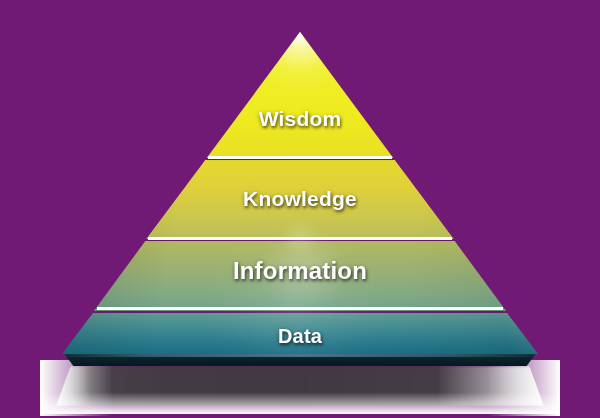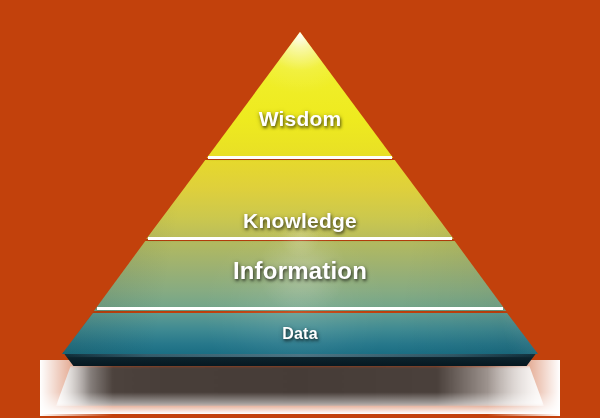--- a/index.html
+++ b/index.html
@@ -11,21 +11,21 @@
     width: 600px;
     height: 418px;
     overflow: hidden;
     font-family: "Liberation Sans", sans-serif;
   }
 
   #stage {
     position: relative;
     width: 600px;
     height: 418px;
-    background: #c2410c;
+    background: #701a75;
   }
 
   
   .ground-shadow {
     position: absolute;
     left: 56px;
     top: 366px;
     width: 488px;
     height: 40px;
     background:
@@ -216,23 +216,23 @@
     color: #ffffff;
     font-weight: bold;
     letter-spacing: 0.2px;
     text-shadow:
        1px 2px 3px rgba(0,0,0,0.55),
        0 1px 5px rgba(0,0,0,0.30);
     white-space: nowrap;
     pointer-events: none;
   }
   .label-wisdom      { top: 107px; font-size: 21px; }
-  .label-knowledge   { top: 187px; font-size: 21px; margin-top: 22px; }
+  .label-knowledge   { top: 187px; font-size: 21px; }
   .label-information { top: 257px; font-size: 24px; }
-  .label-data        { top: 325px; font-size: 16px; }
+  .label-data        { top: 325px; font-size: 20px; }
 </style>
 </head>
 <body>
 
 <div id="stage">
 
   <div class="ground-shadow"></div>
   <div class="ground-shadow-fade"></div>
   <div class="ground-shadow-sidefade"></div>
 

